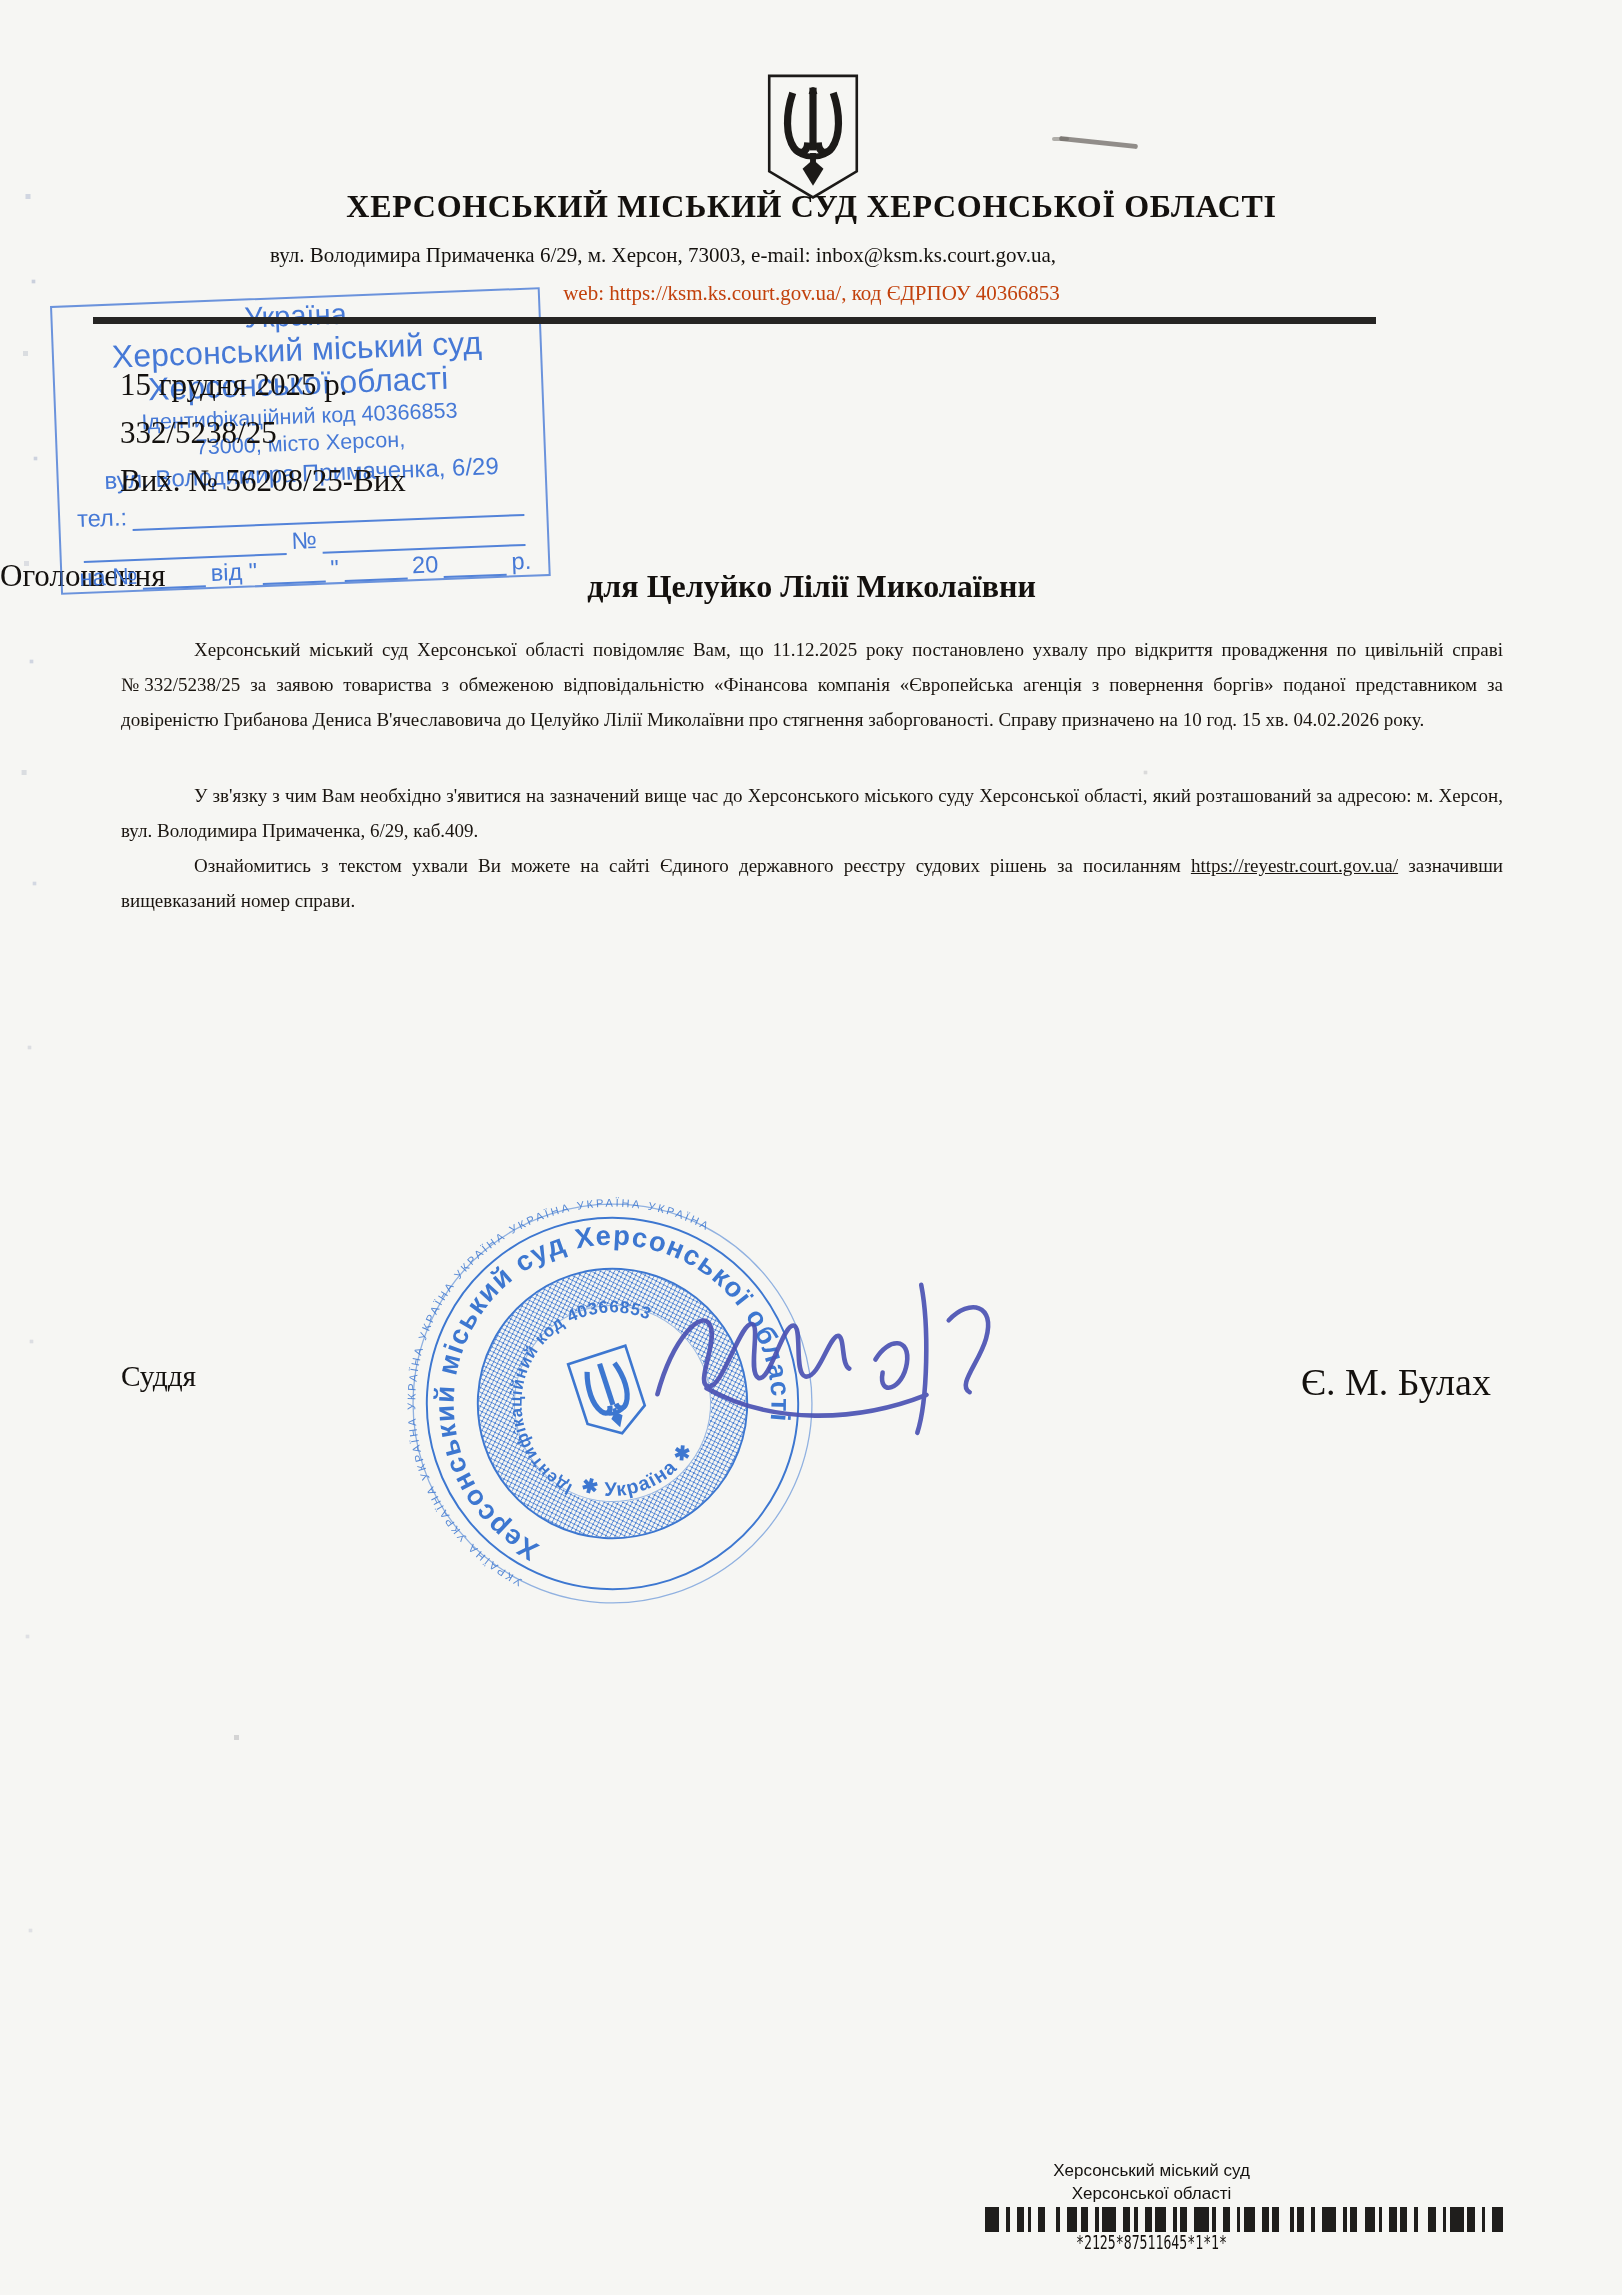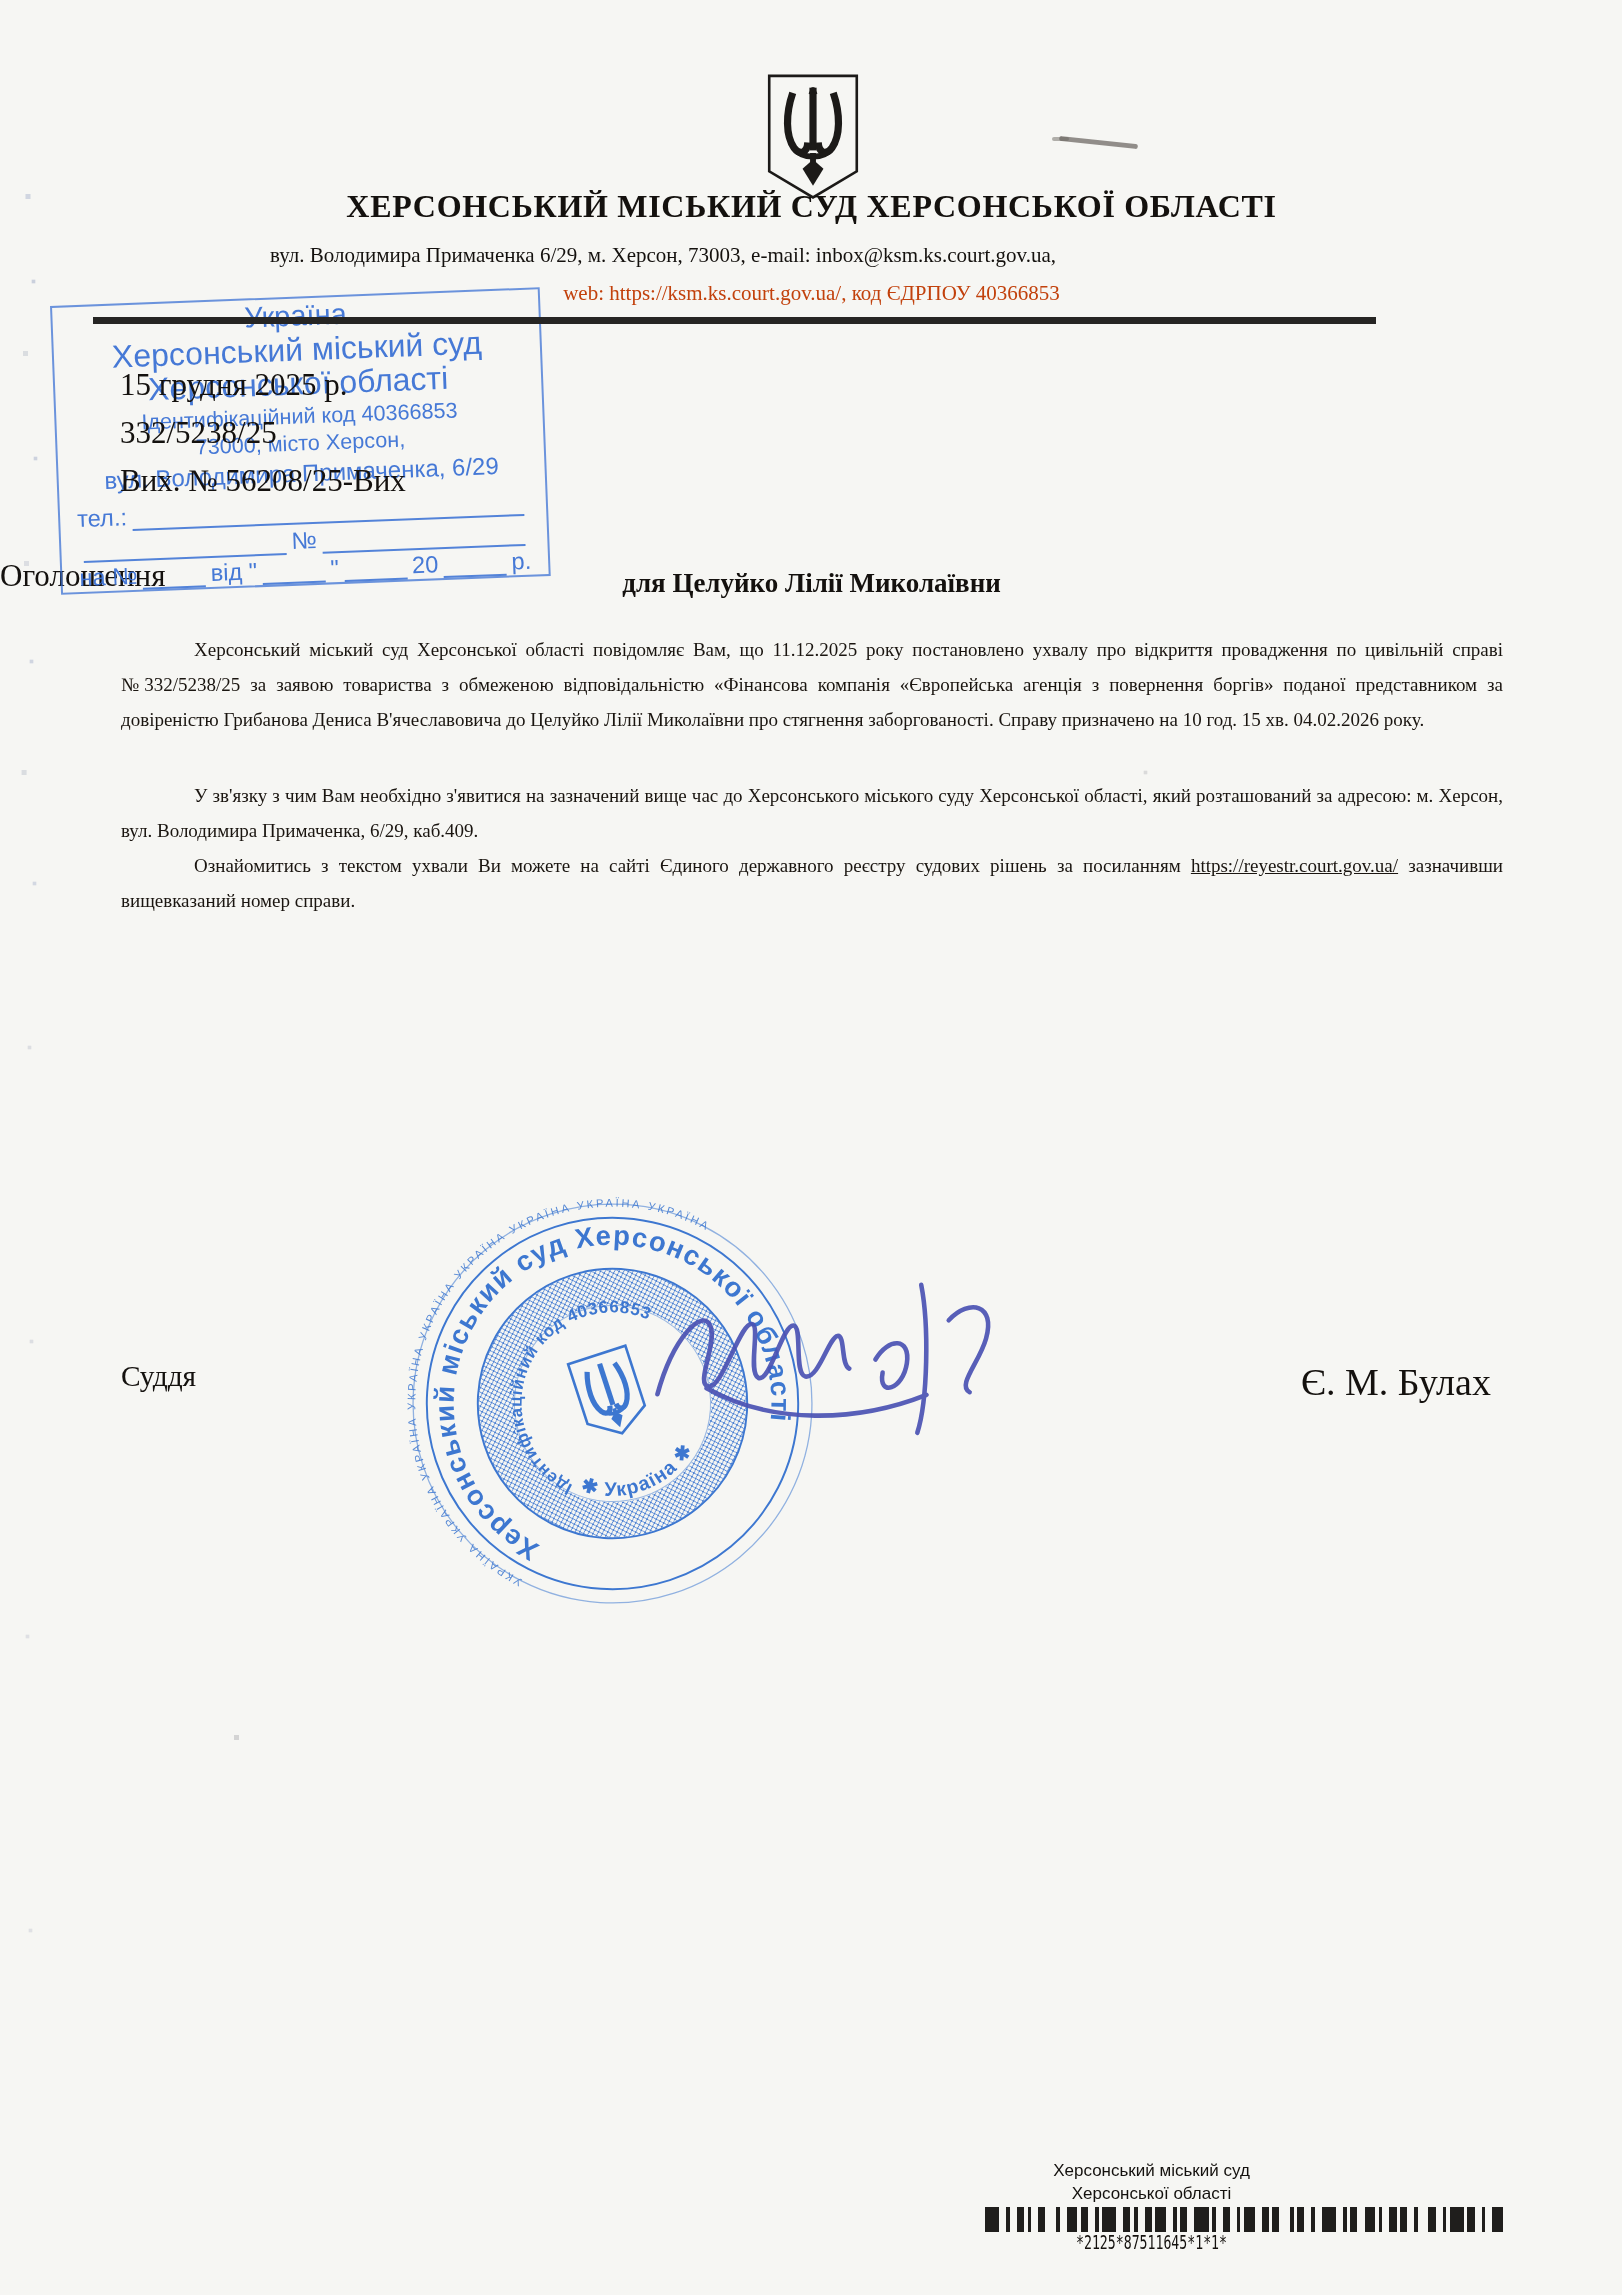--- a/index.html
+++ b/index.html
@@ -33,21 +33,21 @@
   .stamp .row{display:flex; align-items:flex-end; padding:0 17px; margin-top:10.5px; font-size:23.6px;}
   .stamp .ln{flex:1; border-bottom:2px solid rgba(54,110,212,.85); margin:0 5.2px; height:22px;}
   .stamp .row.no-row{margin-top:2.6px;}
   
   .overlay{
     position:absolute; left:120px; top:361px; z-index:5;
     font-size:31px; line-height:48px; color:#14110e; white-space:nowrap;
   }
   
   .doc-heading{position:absolute; left:0; top:527px; width:1623px; text-align:left; font-size:31px; color:#14110e;margin-top:31px;}
-  .doc-sub{position:absolute; left:0; top:568px; width:1623px; text-align:center; font-size:27px; font-weight:bold; color:#14110e;}
+  .doc-sub{position:absolute; left:0; top:568px; width:1623px; text-align:center; font-size:32px; font-weight:bold; color:#14110e;}
   
   .body{position:absolute; left:121px; top:632px; width:1382px;}
   .body p{margin:0; font-size:19px; line-height:35px; text-align:justify; text-indent:73px; color:#1a1510;}
   .body p.gap{margin-top:41px;}
   .body a{color:#1a1510; text-decoration:underline;}
   
   .seal{position:absolute; left:400px; top:1191px; width:425px; height:425px; opacity:.92;}
   .signature{position:absolute; left:641px; top:1260px; width:406px; height:216px; z-index:3;}
   .judge-label{position:absolute; left:121px; top:1360px; font-size:29.4px; color:#14110e;}
   .judge-name{position:absolute; left:1301px; top:1360px; font-size:38px; color:#14110e;}

